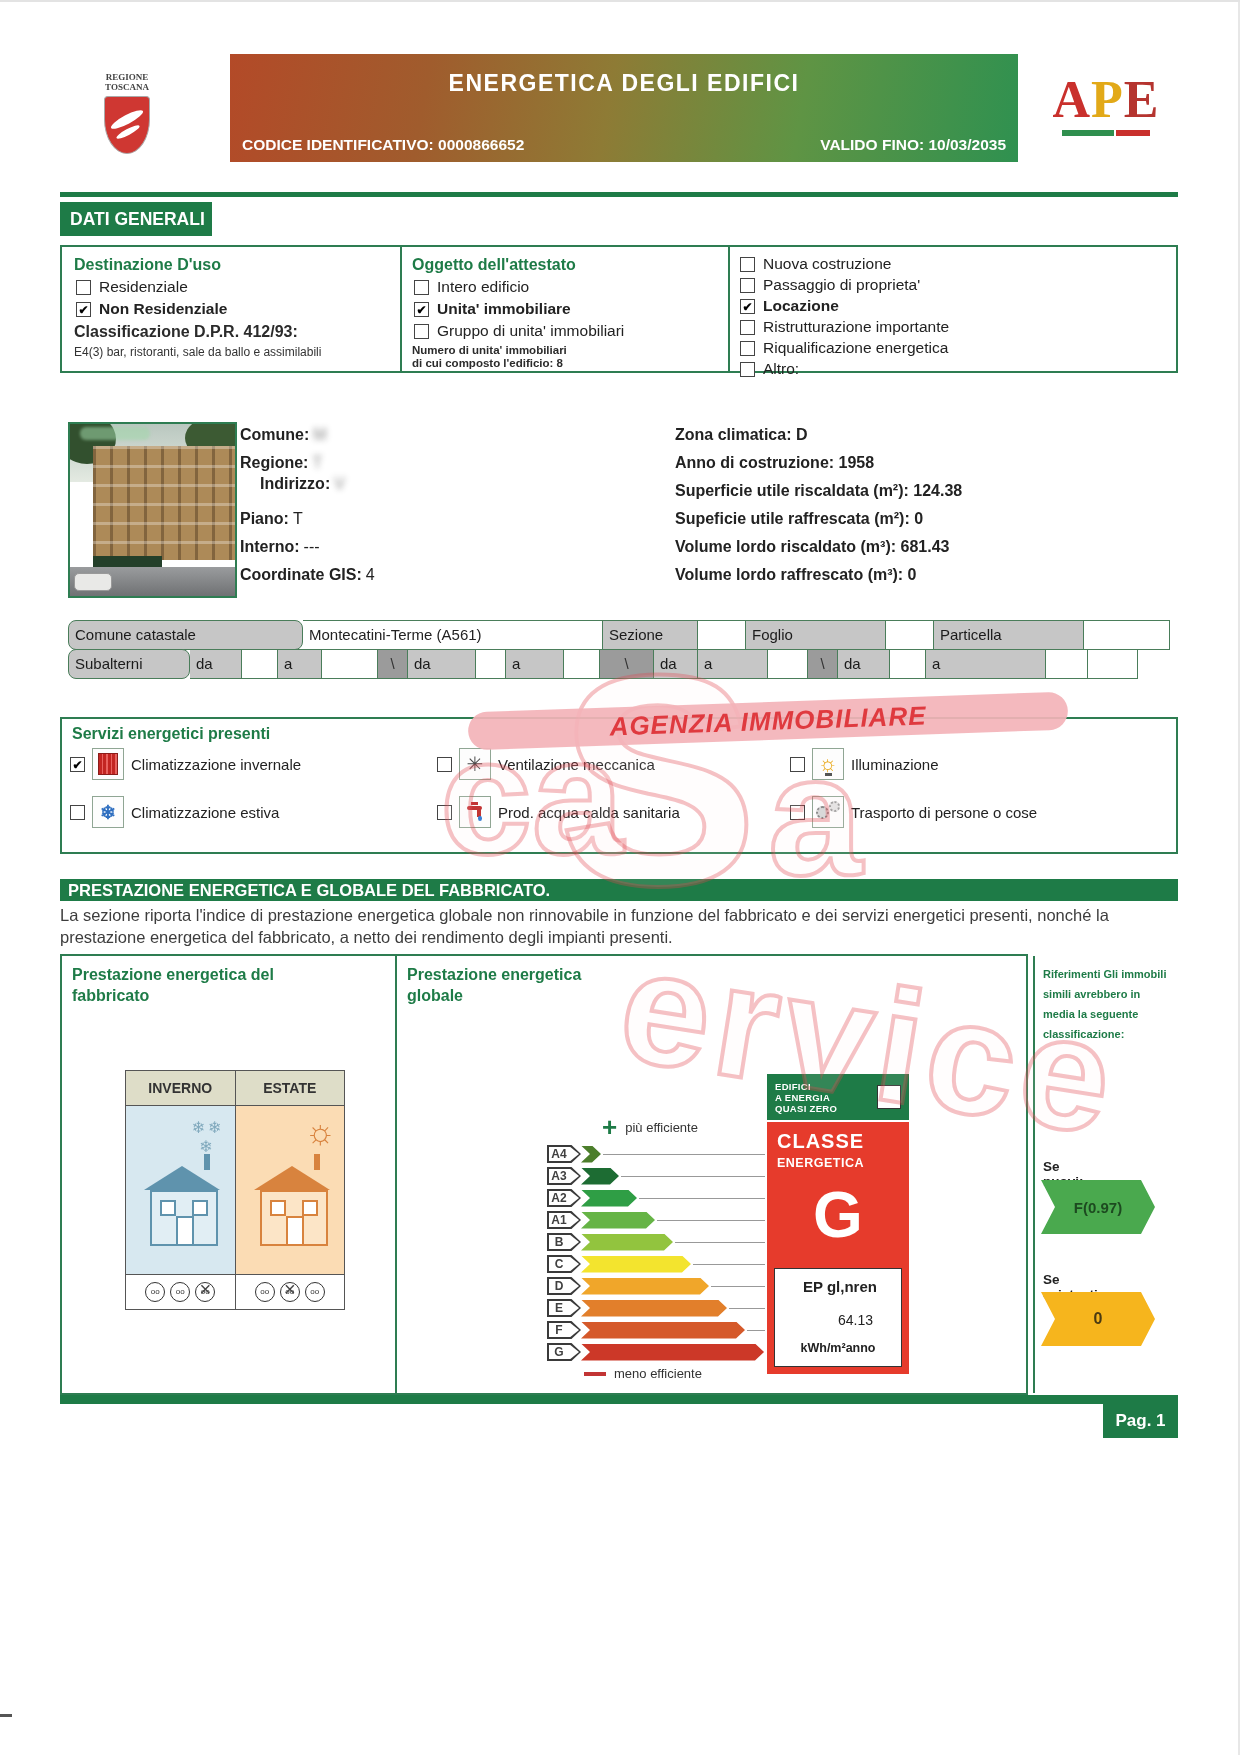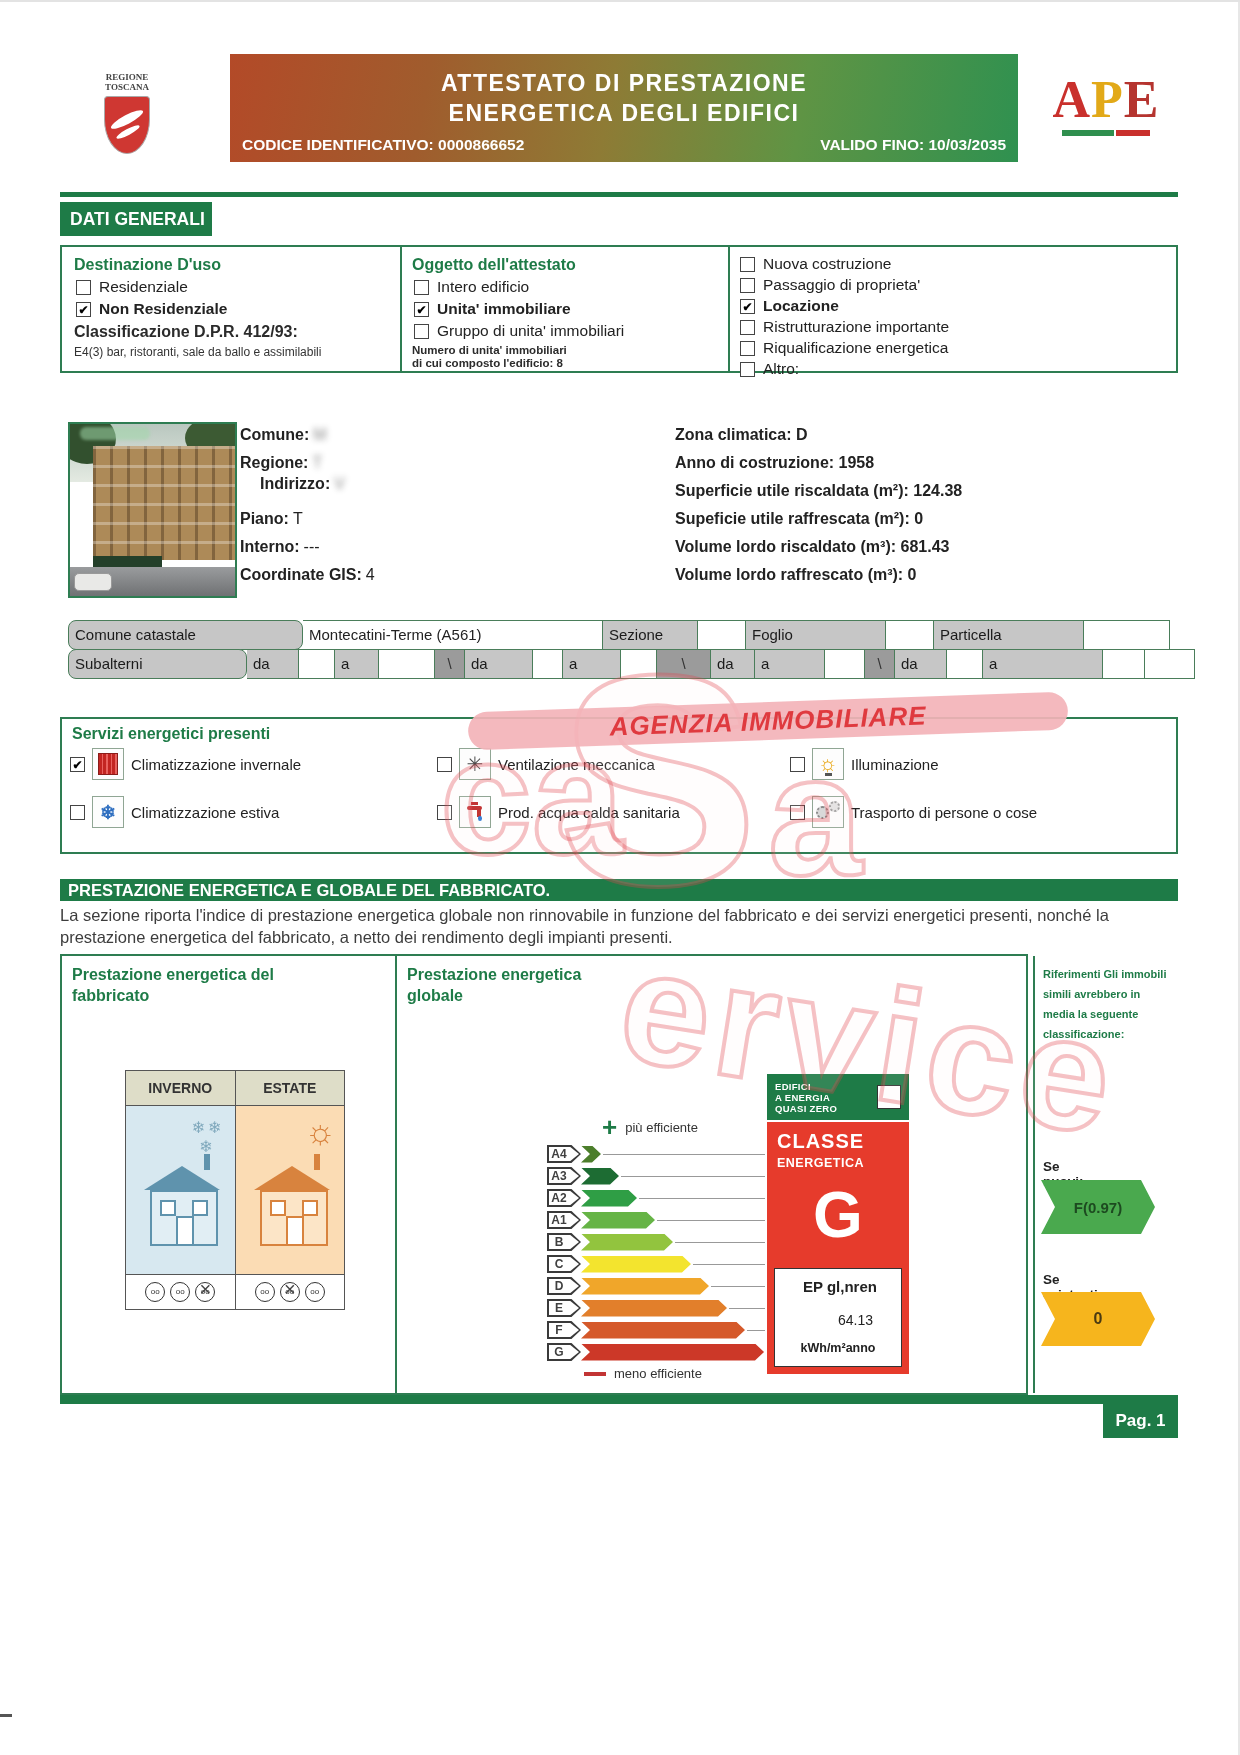--- a/index.html
+++ b/index.html
@@ -177,21 +177,20 @@
   <div class="abs crest-wrap">
     <div class="crest-txt">
       <div>REGIONE</div>
       <div>TOSCANA</div>
     </div>
     <div class="crest"></div>
   </div>
 
   <div class="abs banner">
     <div class="banner-title">
-      <div>ATTESTATO DI PRESTAZIONE</div>
       <div>ENERGETICA DEGLI EDIFICI</div>
     </div>
     <div class="banner-row">
       <span>CODICE IDENTIFICATIVO: 0000866652</span>
       <span>VALIDO FINO: 10/03/2035</span>
     </div>
   </div>
 
   <div class="abs ape">
     <div class="ape-letters">
@@ -294,21 +293,21 @@
     <div class="ch" style="width:235px;">Comune catastale</div>
     <div class="cv" style="width:300px;">Montecatini-Terme (A561)</div>
     <div class="ch" style="width:95px;">Sezione</div>
     <div class="cv" style="width:48px;"></div>
     <div class="ch" style="width:140px;">Foglio</div>
     <div class="cv" style="width:48px;"></div>
     <div class="ch" style="width:150px;">Particella</div>
     <div class="cv" style="width:86px;"></div>
   </div>
   <div class="cat-row" style="left:68px;top:647px;">
-    <div class="ch" style="width:179px;">Subalterni</div>
+    <div class="ch" style="width:122px;">Subalterni</div>
     <div class="ch" style="width:52px;">da</div>
     <div class="cv" style="width:36px;"></div>
     <div class="ch" style="width:44px;">a</div>
     <div class="cv" style="width:56px;"></div>
     <div class="cs" style="width:30px;">\</div>
     <div class="ch" style="width:68px;">da</div>
     <div class="cv" style="width:30px;"></div>
     <div class="ch" style="width:58px;">a</div>
     <div class="cv" style="width:36px;"></div>
     <div class="cs" style="width:54px;">\</div>

